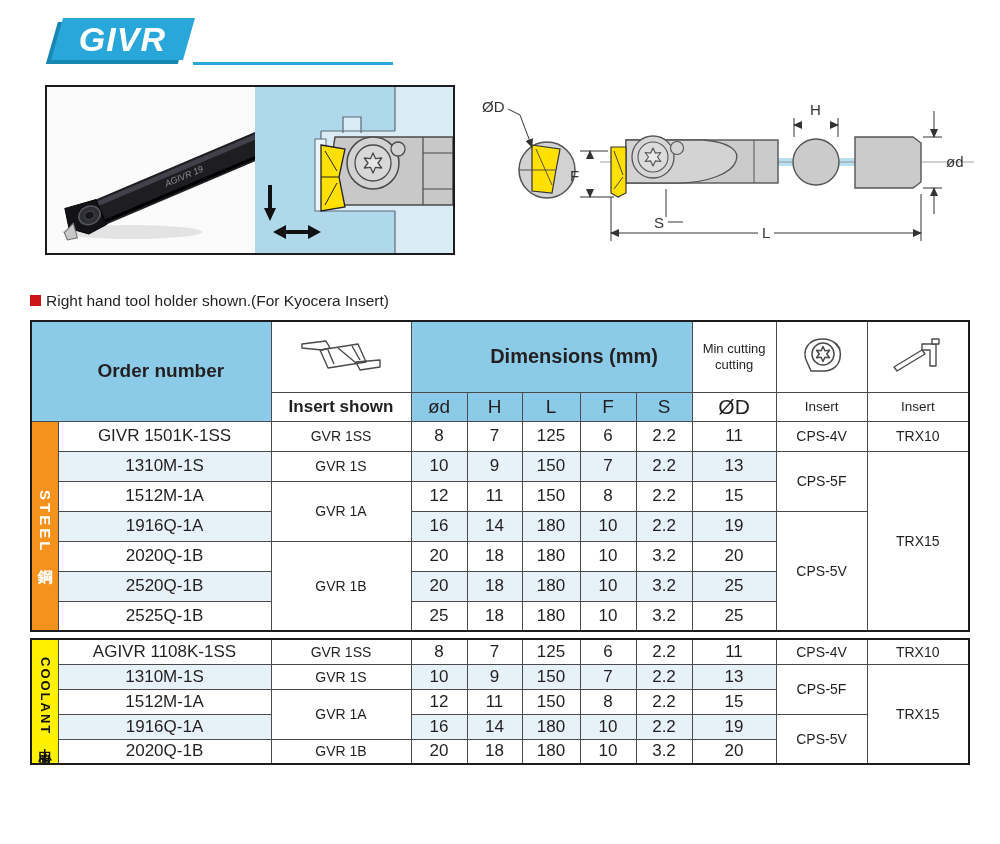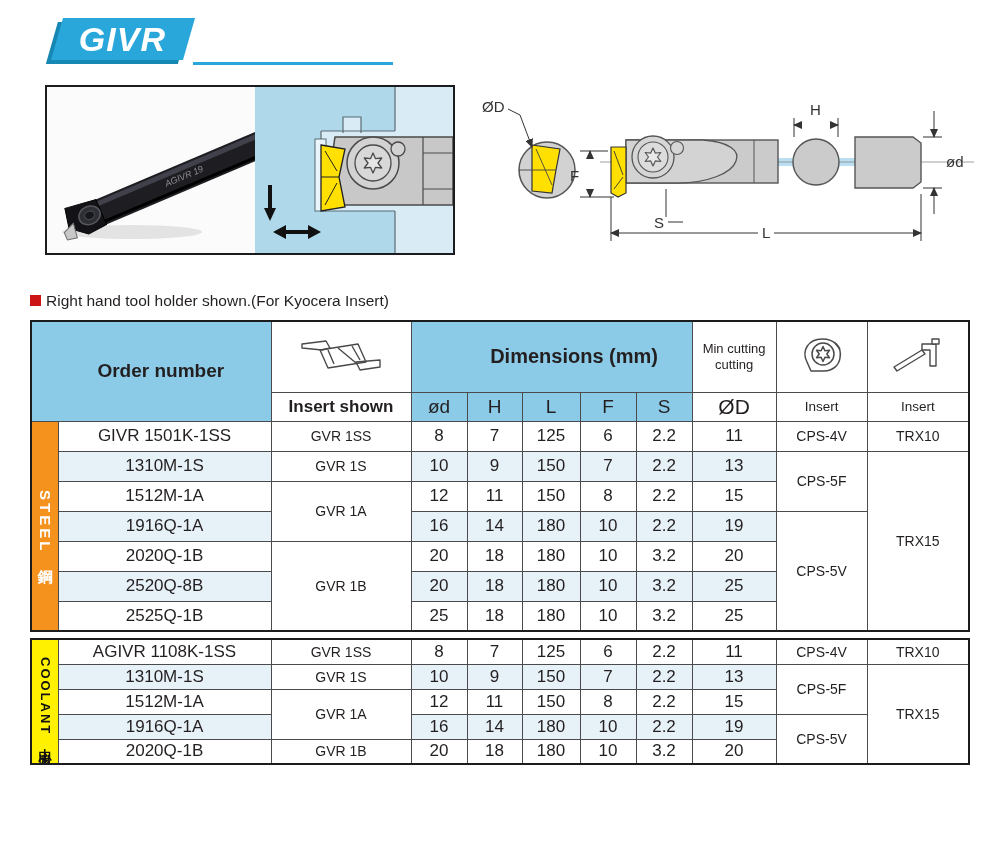--- a/index.html
+++ b/index.html
@@ -313,21 +313,21 @@
         <td class="c-order">2020Q-1B</td>
         <td class="c-insert mg" rowspan="3">GVR 1B</td>
         <td class="c-dim">20</td>
         <td class="c-dim">18</td>
         <td class="c-dim">180</td>
         <td class="c-dim">10</td>
         <td class="c-dim">3.2</td>
         <td class="c-min">20</td>
       </tr>
       <tr class="alt">
-        <td class="c-order">2520Q-8B</td>
+        <td class="c-order">2520Q-1B</td>
         <td class="c-dim">20</td>
         <td class="c-dim">18</td>
         <td class="c-dim">180</td>
         <td class="c-dim">10</td>
         <td class="c-dim">3.2</td>
         <td class="c-min">25</td>
       </tr>
       <tr>
         <td class="c-order">2525Q-1B</td>
         <td class="c-dim">25</td>

